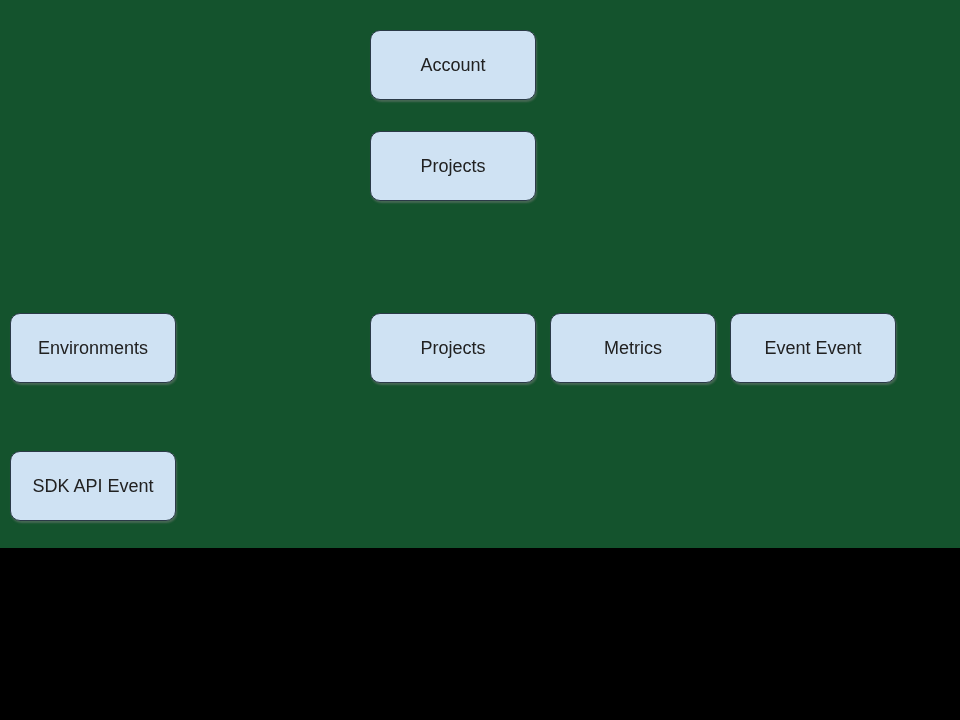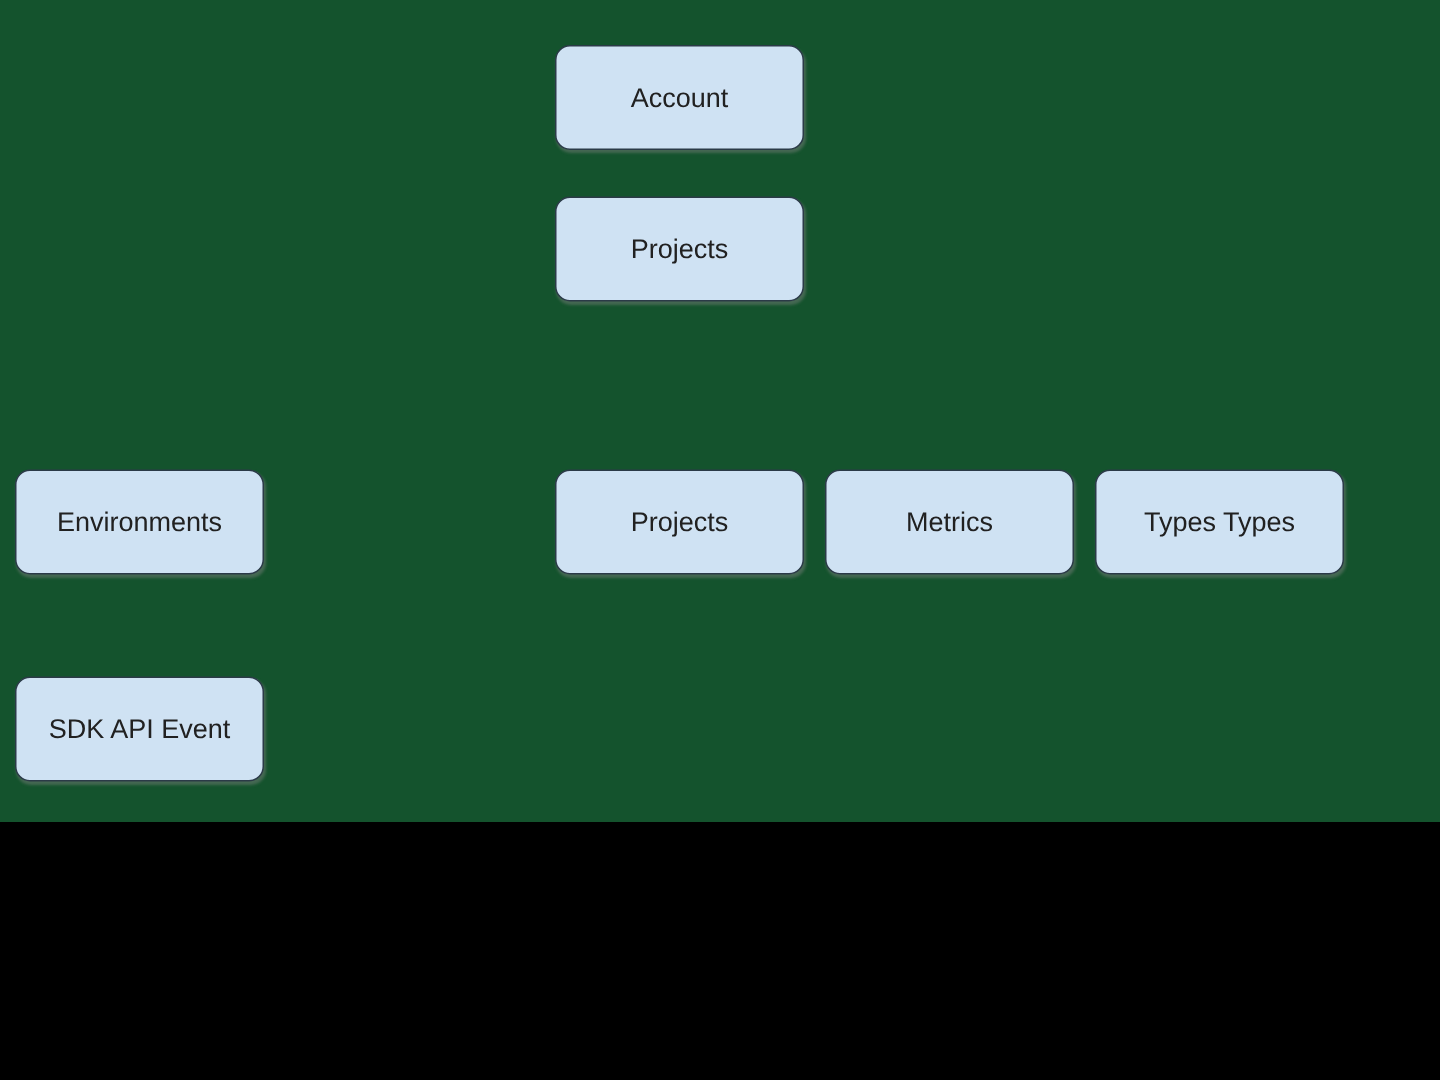--- a/index.html
+++ b/index.html
@@ -65,20 +65,20 @@
 
   <div class="node pos-segments">
     <span>Projects</span>
   </div>
 
   <div class="node pos-metrics">
     <span>Metrics</span>
   </div>
 
   <div class="node pos-event-types">
-    <span>Types Types</span>
+    <span>Event Event</span>
   </div>
 
   <div class="node pos-sdk-api-keys">
     <span>SDK API Event</span>
   </div>
 
 </div>
 
 </body></html>

